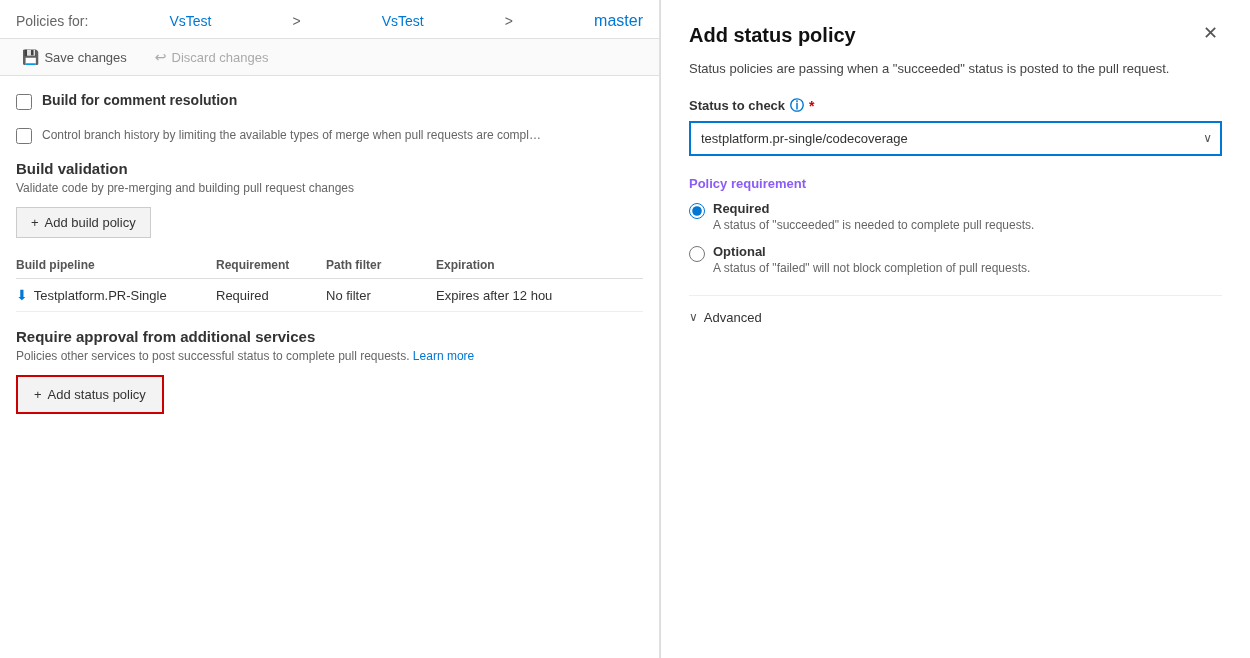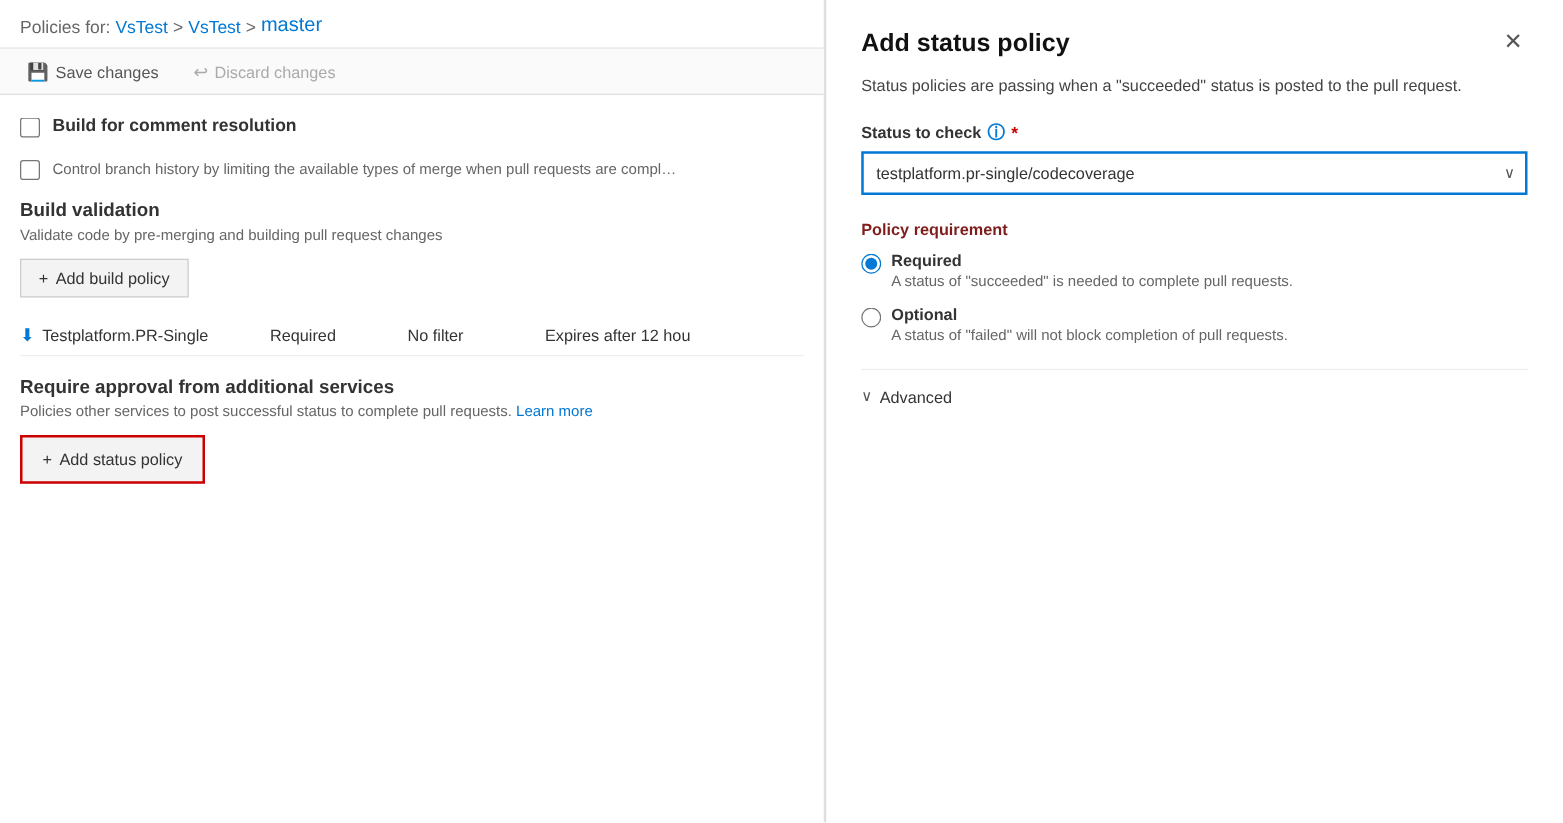--- a/index.html
+++ b/index.html
@@ -26,20 +26,21 @@
       display: flex;
       flex-direction: column;
     }
 
     .breadcrumb-bar {
       padding: 12px 16px 8px 16px;
       border-bottom: 1px solid #e0e0e0;
       display: flex;
       align-items: center;
       gap: 0;
+      justify-content: space-between;
     }
     .breadcrumb-label {
       color: #666;
       font-size: 14px;
       margin-right: 4px;
     }
     .breadcrumb-link {
       color: #0078d4;
       font-size: 14px;
       cursor: pointer;
@@ -275,21 +276,21 @@
       font-size: 12px;
       color: #555;
     }
 
     .policy-requirement-section {
       margin-bottom: 20px;
     }
     .policy-requirement-label {
       font-size: 13px;
       font-weight: 600;
-      color: #7f1d1d;
+      color: #8b5cf6;
       margin-bottom: 10px;
     }
 
     .radio-option {
       display: flex;
       align-items: flex-start;
       gap: 8px;
       margin-bottom: 12px;
     }
     .radio-option input[type="radio"] {
@@ -371,20 +372,26 @@
 
     <div class="policy-section">
       <div class="section-title">Build validation</div>
       <div class="section-desc">Validate code by pre-merging and building pull request changes</div>
 
       <button class="add-policy-btn">
         <span>+</span>
         <span>Add build policy</span>
       </button>
 
+      <div class="table-header">
+        <div class="table-cell">Build pipeline</div>
+        <div class="table-cell">Requirement</div>
+        <div class="table-cell">Path filter</div>
+        <div class="table-cell">Expiration</div>
+      </div>
 
       <div class="table-row">
         <div class="table-cell pipeline-cell">
           <span class="pipeline-icon">⬇</span>
           <span>Testplatform.PR-Single</span>
         </div>
         <div class="table-cell">Required</div>
         <div class="table-cell">No filter</div>
         <div class="table-cell">Expires after 12 hou</div>
       </div>

